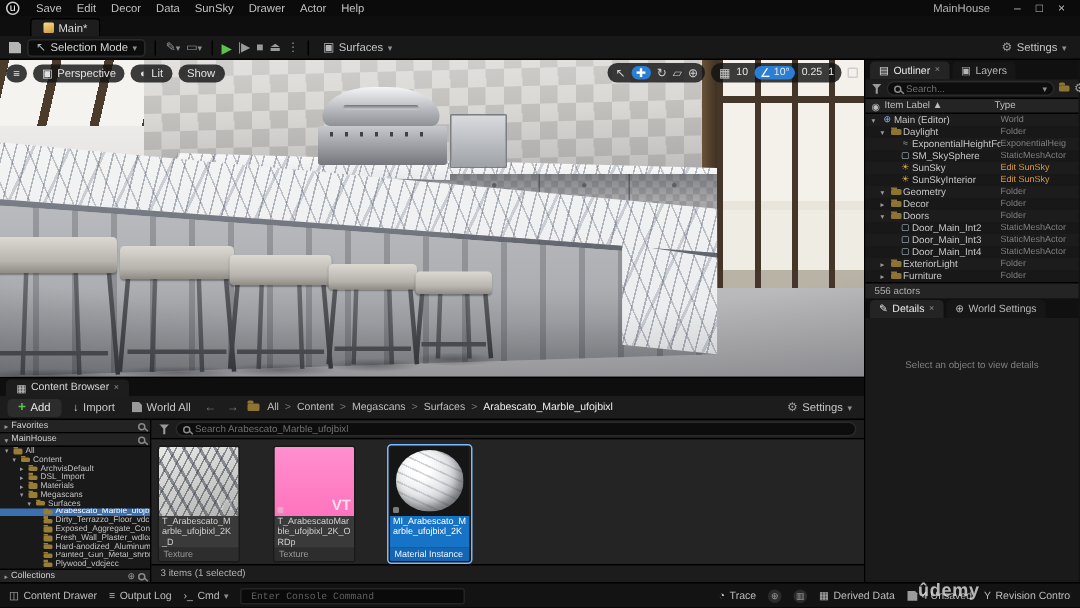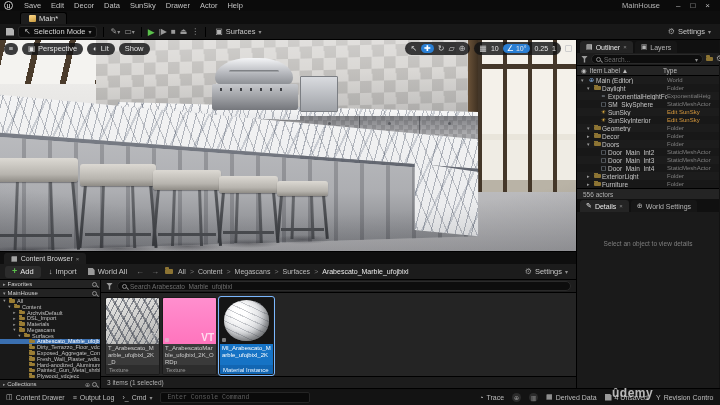--- a/index.html
+++ b/index.html
@@ -139,21 +139,21 @@
   .treehead .tw{font-size:5px;color:#9a9a9a;}
   .trows{flex:1;overflow:hidden;}
   .trow{height:5.8px;display:flex;align-items:center;gap:2px;font-size:5.5px;color:#c2c2c2;white-space:nowrap;overflow:hidden;}
   .trow .tw{font-size:4.5px;color:#9a9a9a;width:5px;text-align:center;flex:none;}
   .trow .fo{width:6px;height:3.5px;background:#9a7d35;border-radius:1px;position:relative;flex:none;}
   .trow .fo::before{content:"";position:absolute;top:-1.2px;left:0;width:3px;height:1.2px;background:inherit;}
   .trow.sel{background:#3a6fb0;color:#fff;}
   .collections{height:9px;display:flex;align-items:center;gap:2px;padding:0 3px;background:#232323;font-size:6px;color:#cfcfcf;border-top:1px solid #000;}
   .cb-assets{flex:1;display:flex;flex-direction:column;min-width:0;}
   .cb-search{height:13px;display:flex;align-items:center;gap:4px;padding:0 5px;background:#1d1d1d;border-bottom:1px solid #000;}
-  .cb-grid{flex:1;display:flex;gap:2px;padding:4px 4px;background:#242424;overflow:hidden;align-items:flex-start;}
+  .cb-grid{flex:1;display:flex;gap:22px;padding:4px 4px;background:#242424;overflow:hidden;align-items:flex-start;}
   .tile{width:55px;background:#303030;border:1px solid #1a1a1a;border-radius:2px;overflow:hidden;flex:none;}
   .tile.sel{outline:1px solid #7ab8ff;}
   .thumb{position:relative;height:46px;overflow:hidden;}
   .th-marble{background:
     repeating-linear-gradient(118deg,rgba(60,66,80,.55) 0 1px,rgba(0,0,0,0) 1px 5px),
     repeating-linear-gradient(60deg,rgba(40,46,60,.45) 0 2px,rgba(0,0,0,0) 2px 9px),
     linear-gradient(160deg,#e8e8e6,#c9c9c7 60%,#b0b0ae);}
   .th-pink{background:linear-gradient(180deg,#ff8fce,#ff74bd);}
   .th-sphere{background:#151515;}
   .ball{position:absolute;left:7%;top:5%;width:86%;height:88%;border-radius:50%;background:

